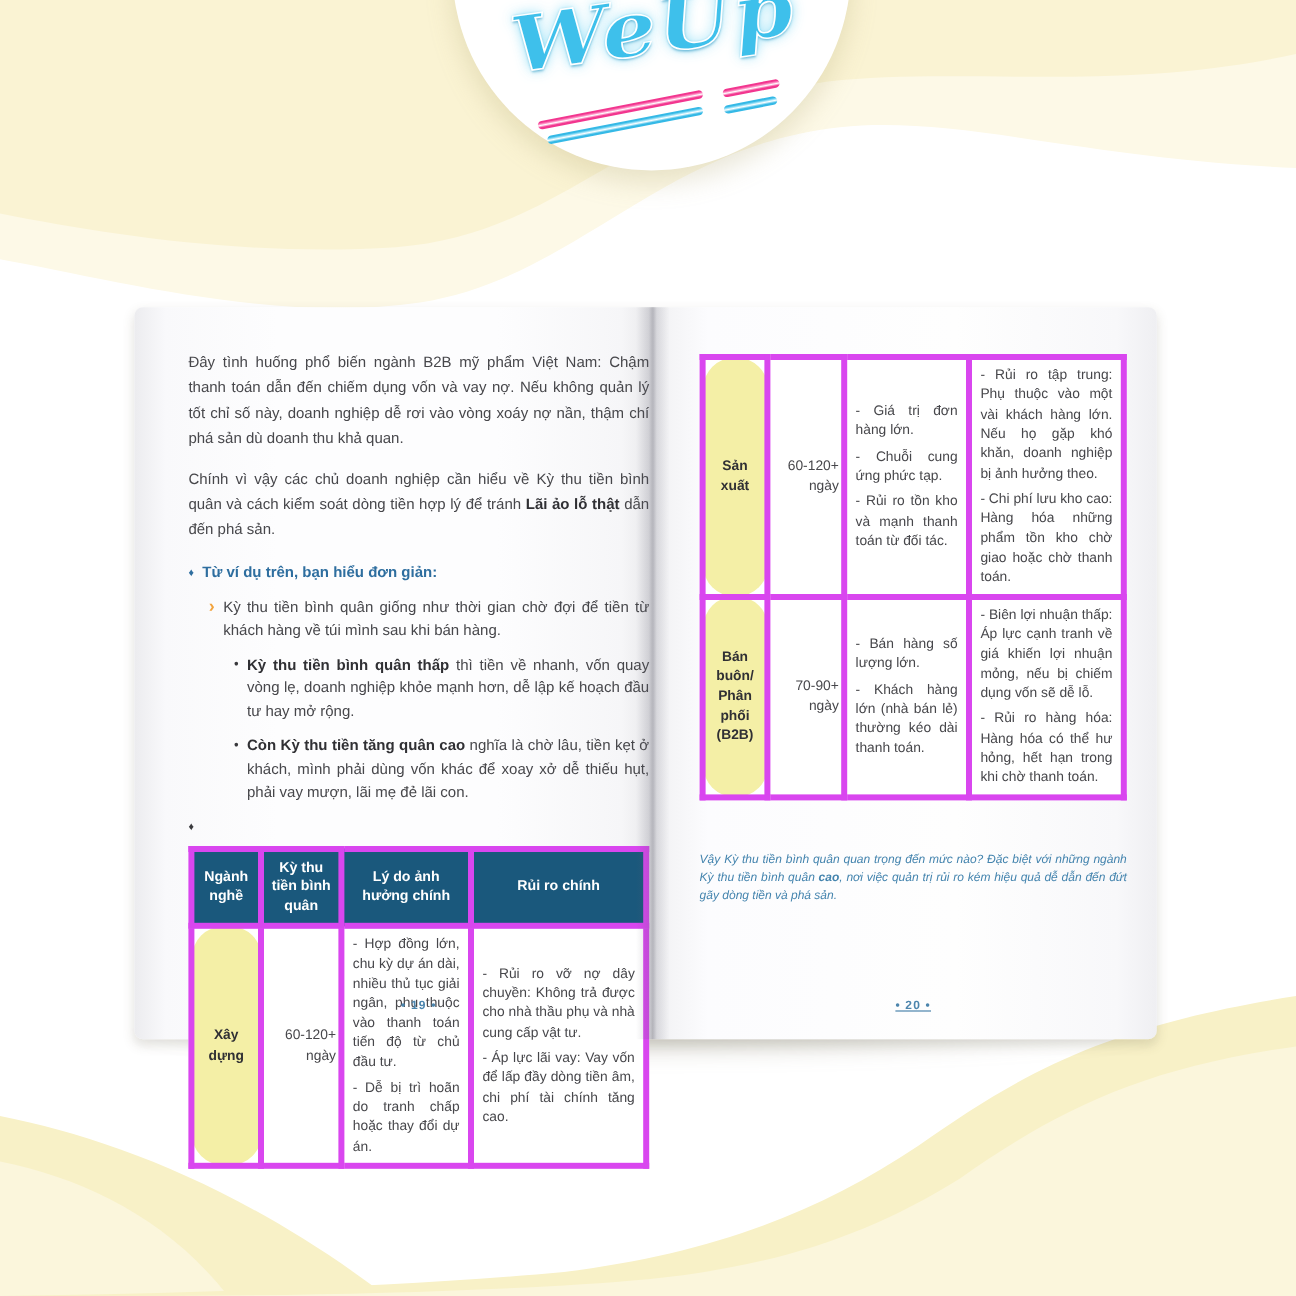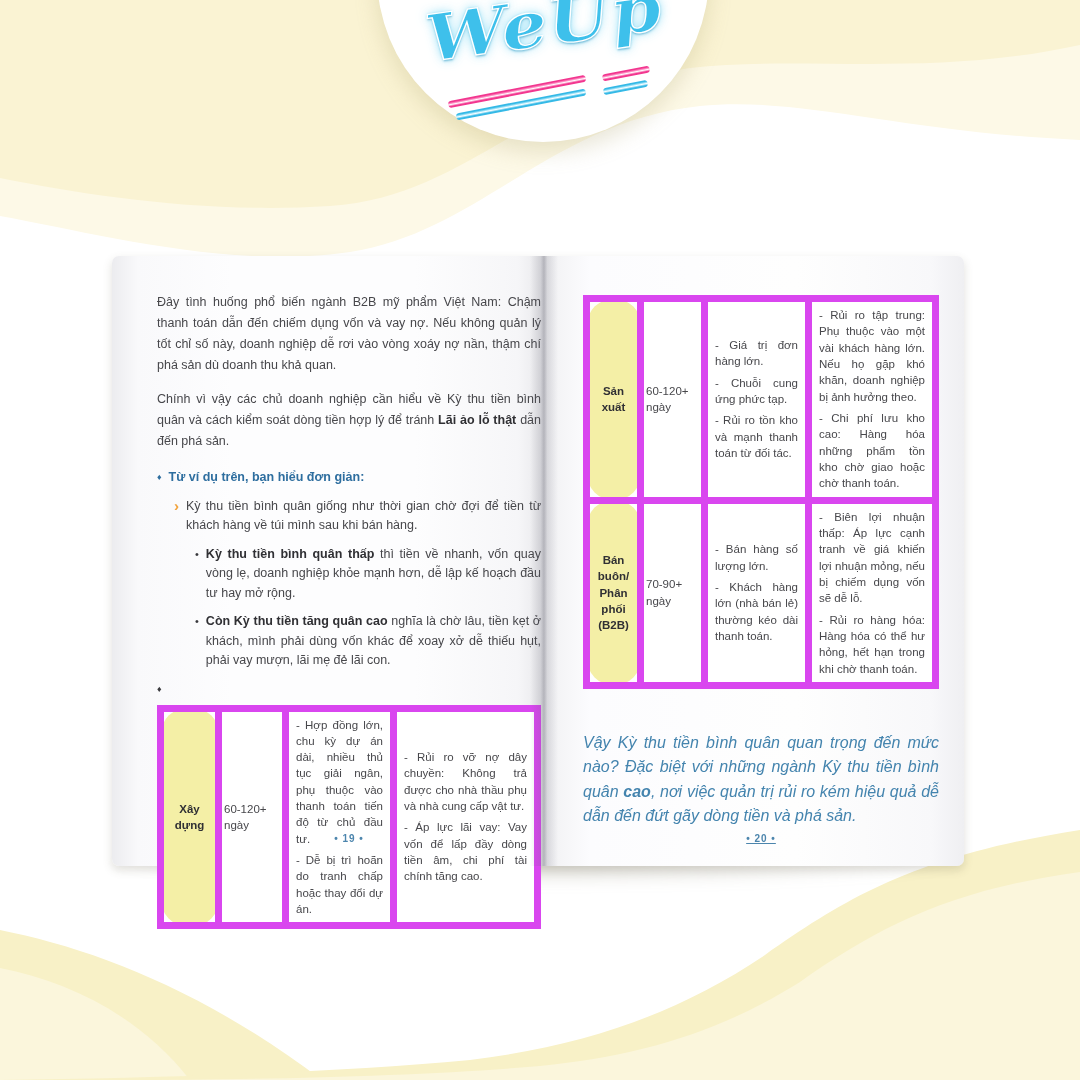--- a/index.html
+++ b/index.html
@@ -69,37 +69,37 @@
   .mk.arrow{color:#F2A33C;font-weight:bold;font-size:15px;line-height:17px;}
   .mk.dot{color:#38383c;font-size:11px;line-height:18px;}
   .bt{text-align:justify;}
   .h-blue .bt{color:#2E6E9F;font-weight:bold;}
   .ind1{padding-left:17px;}
   .ind2{padding-left:38px;}
 
   
   table.tbl{border-collapse:collapse;table-layout:fixed;width:100%;
     font-size:11.5px;line-height:1.42;color:#47474B;background:#fff;}
-  .tbl th,.tbl td{border:7px solid #d946ef;vertical-align:middle;}
+  .tbl th,.tbl td{border:5px solid #d946ef;vertical-align:middle;}
   .tbl th{
     background:#1A587C;color:#ffffff;font-weight:bold;font-size:11.8px;
     line-height:1.35;padding:6px 3px;text-align:center;
   }
   .tbl th + th{border-left-color:#eef2f4;}
   .tbl td{padding:5px 7px;}
   td.ind{background:#F4EFA6;font-weight:bold;text-align:center;color:#303034;padding:4px 3px;border-radius:26px;}
-  td.per{text-align:left;padding:4px 2px;}
+  td.per{text-align:right;padding:4px 2px;}
   td.txt{text-align:justify;}
   td.txt .line{margin:0 0 5px 0;}
   td.txt .line:last-child{margin-bottom:0;}
 
   .lp-table{margin-top:3px;}
 
   
-  .closing{font-size:16px;font-style:italic;color:#4484AE;line-height:1.52;
+  .closing{font-size:10px;font-style:italic;color:#4484AE;line-height:1.52;
     text-align:justify;margin-top:42px;}
   .closing .cb{font-weight:bold;}
   .pagenum{position:absolute;bottom:22px;font-size:10px;font-weight:bold;
     color:#4C85AD;letter-spacing:1px;text-align:center;}
   .pagenum.l{left:45px;width:384px;}
   .pagenum.r{left:39px;width:356px;text-decoration:underline;}
 </style>
 </head>
 <body>
 
@@ -152,20 +152,26 @@
       </div>
 
       <table class="tbl lp-table">
         <colgroup>
             <col style="width:58px;">
             <col style="width:67px;">
             <col style="width:108px;">
             <col>
           </colgroup>
         <tbody>
+            <tr style="height:48px;">
+          <th>Ngành nghề</th>
+          <th>Kỳ thu tiền bình quân</th>
+          <th>Lý do ảnh hưởng chính</th>
+          <th>Rủi ro chính</th>
+        </tr>
         <tr style="height:152px;">
           <td class="ind">Xây dựng</td>
           <td class="per">60-120+ ngày</td>
           <td class="txt">
             <div class="line">- Hợp đồng lớn, chu kỳ dự án dài, nhiều thủ tục giải ngân, phụ thuộc vào thanh toán tiến độ từ chủ đầu tư.</div>
             <div class="line">- Dễ bị trì hoãn do tranh chấp hoặc thay đổi dự án.</div>
           </td>
           <td class="txt">
             <div class="line">- Rủi ro vỡ nợ dây chuyền: Không trả được cho nhà thầu phụ và nhà cung cấp vật tư.</div>
             <div class="line">- Áp lực lãi vay: Vay vốn để lấp đầy dòng tiền âm, chi phí tài chính tăng cao.</div>

